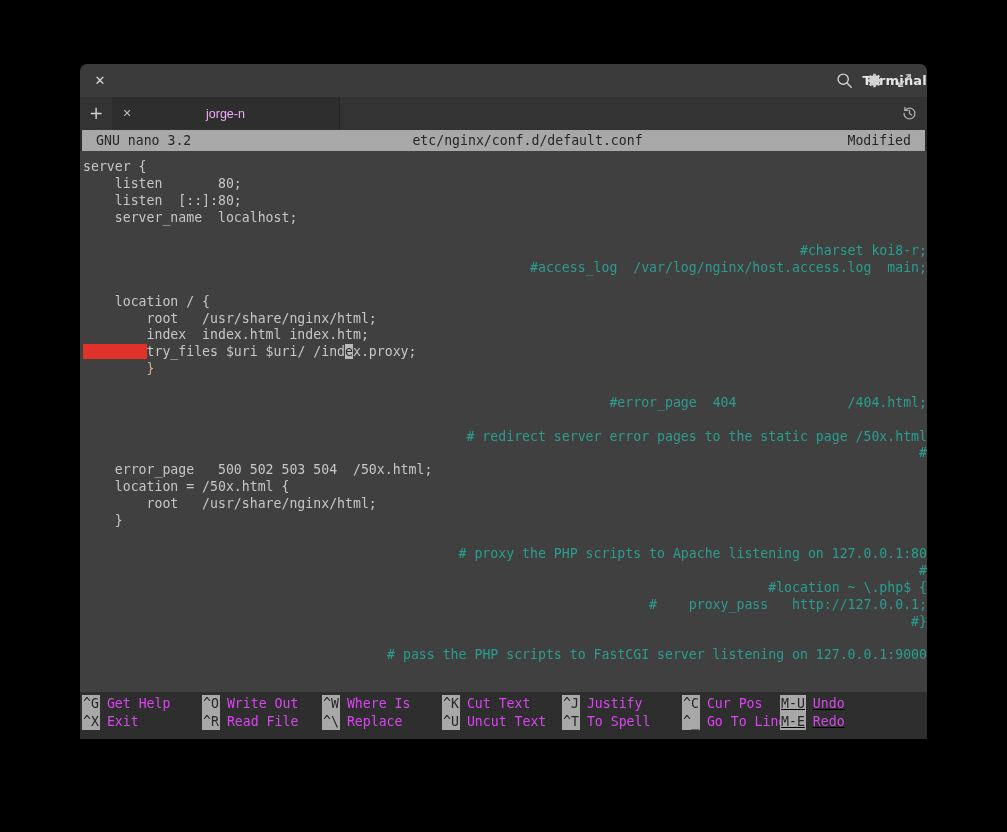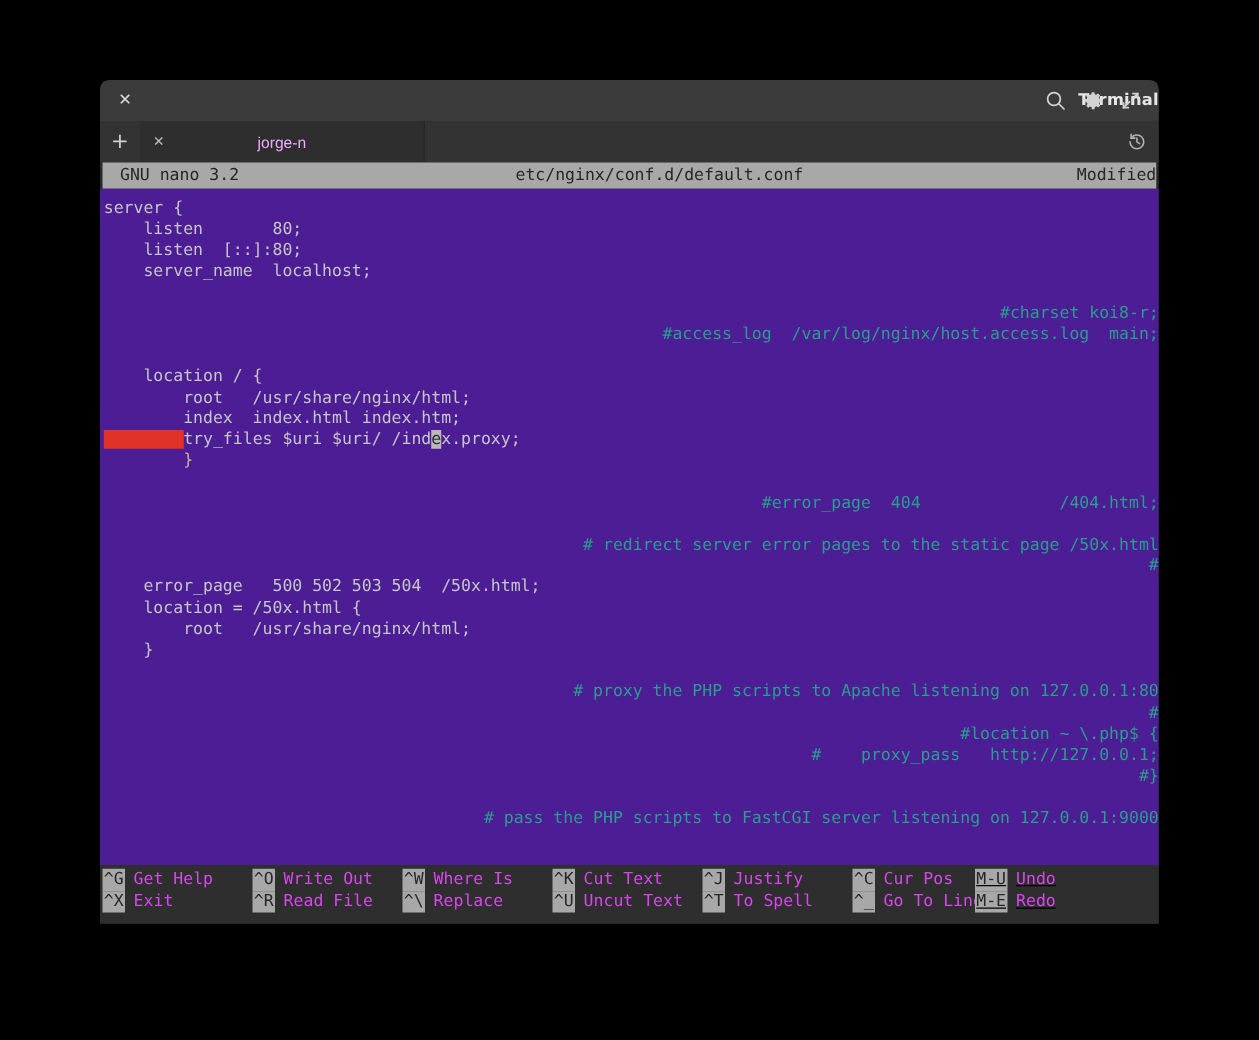--- a/index.html
+++ b/index.html
@@ -139,26 +139,27 @@
   #nano-version { padding-left: 14px; }
   #nano-file {
     position: absolute;
     left: 0; right: 0;
     text-align: center;
     pointer-events: none;
     padding-left: 48px;
   }
   #nano-status {
     margin-left: auto;
+    padding-right: 14px;
   }
 
   
   #editor {
     flex: 1 1 auto;
-    background: #4c1d95;
+    background: #404040;
     padding: 8px 0 0 2px;
     overflow: hidden;
     position: relative;
   }
   .code-line {
     height: 16.85px;
     line-height: 16.85px;
     font-size: 13.2px;
     color: #c6c6c6;
     white-space: pre;

